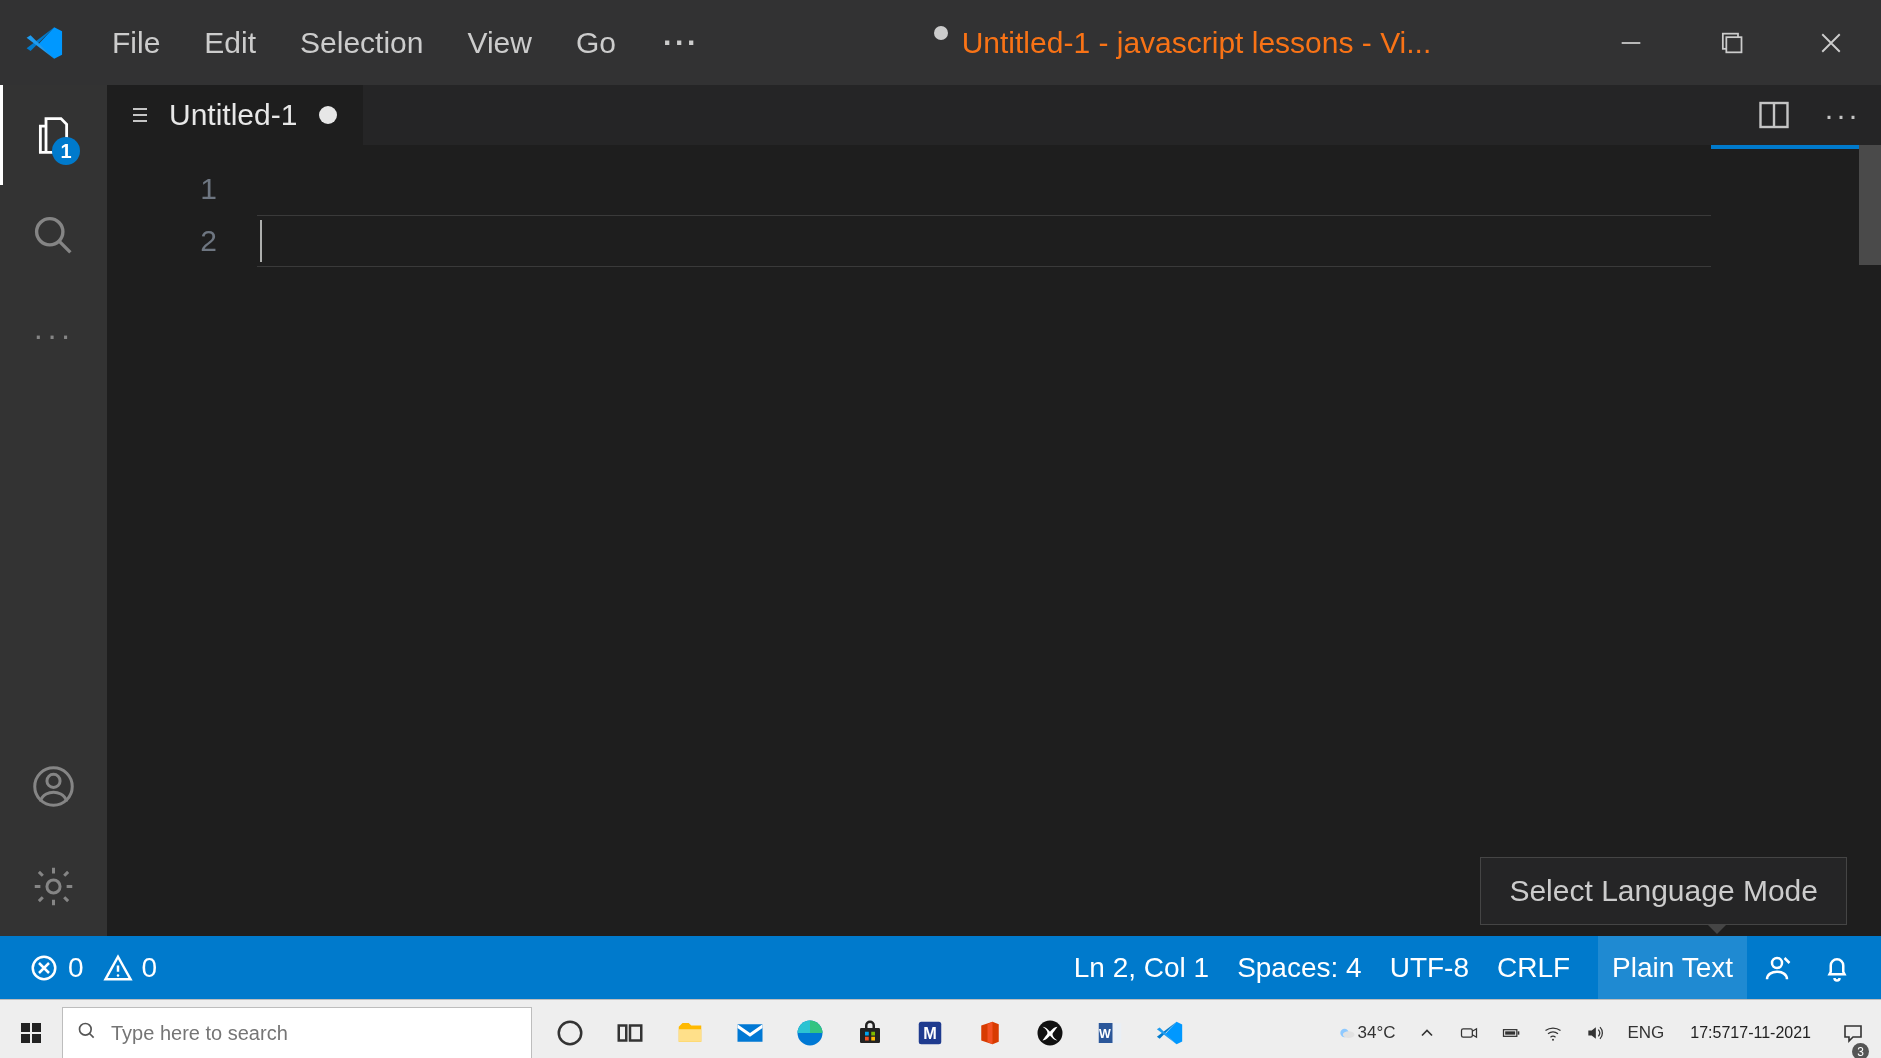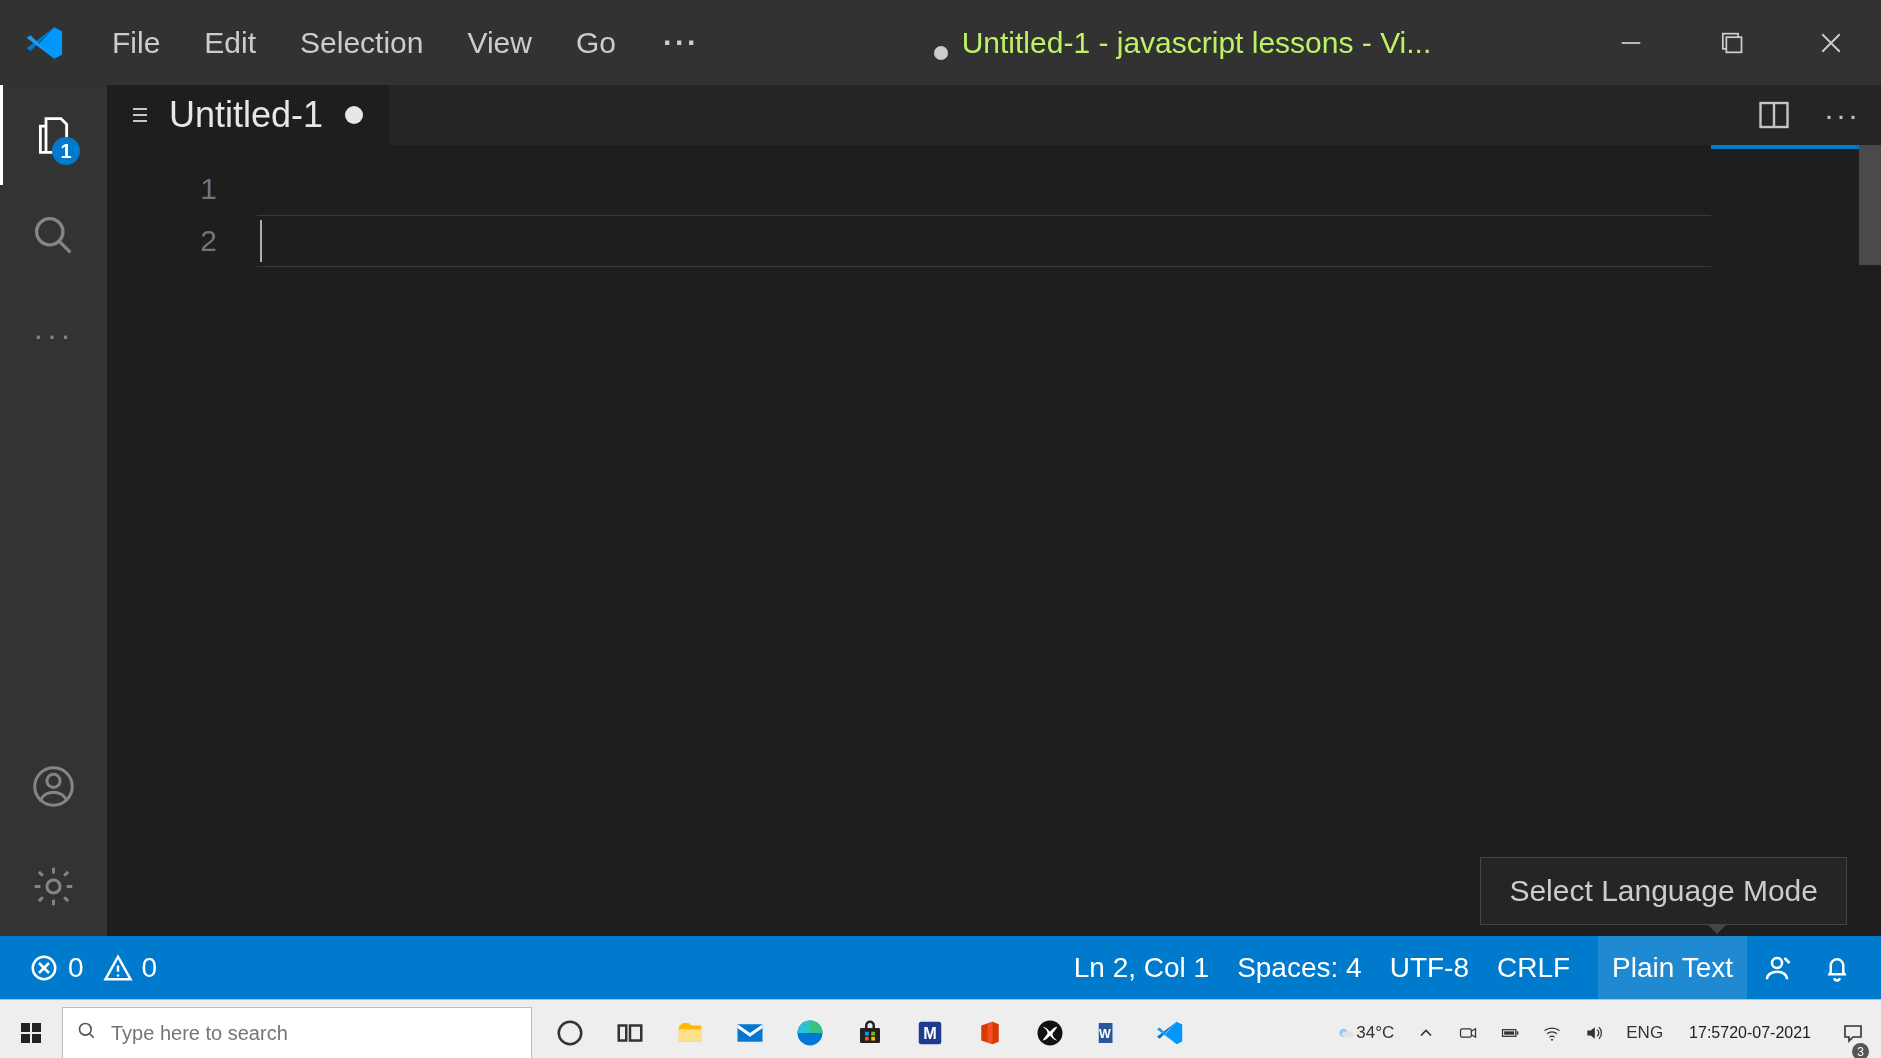--- a/index.html
+++ b/index.html
@@ -4,42 +4,42 @@
   <style>
     * { margin: 0; padding: 0; box-sizing: border-box; font-family: "Segoe UI", Arial, sans-serif; user-select: none; }
     html, body { width: 1881px; height: 1058px; overflow: hidden; background:#1e1e1e; }
 
     
     .title-bar { height: 85px; background:#323233; display:flex; align-items:center; color:#cccccc; font-size:30px; }
     .title-bar .logo { width:90px; display:flex; align-items:center; justify-content:center; }
     .title-bar .logo svg { width:42px; height:42px; }
     .menu-item { padding:4px 22px; height:100%; display:flex; align-items:center; color:#cccccc; cursor:default; }
     .menu-ellipsis { padding:0 25px; color:#cccccc; letter-spacing:2px; font-weight:bold; }
-    .title-text { flex:1; text-align:center; display:flex; align-items:flex-end; justify-content:center; padding-left:60px; color:#bef264; }
+    .title-text { flex:1; text-align:center; display:flex; align-items:flex-start; justify-content:center; padding-left:60px; color:#f97316; }
     .title-text .dot { width:14px; height:14px; border-radius:50%; background:#cccccc; margin-right:14px; }
     .title-controls { display:flex; }
     .title-ctrl { width:100px; height:85px; display:flex; align-items:center; justify-content:center; color:#cccccc; }
 
     
     .body-area { position:relative; height: calc(1058px - 85px - 63px - 59px); background:#1e1e1e; display:flex; }
 
     
     .activity-bar { width:107px; background:#333333; display:flex; flex-direction:column; align-items:center; height:100%; }
     .activity-item { width:107px; height:100px; display:flex; align-items:center; justify-content:center; position:relative; color:#858585; }
     .activity-item.active { color:#ffffff; }
     .activity-item.active::before { content:""; position:absolute; left:0; top:0; bottom:0; width:3px; background:#ffffff; }
     .activity-item svg { width:45px; height:45px; }
     .activity-spacer { flex:1; }
     .activity-badge { position:absolute; left:52px; top:52px; min-width:28px; height:28px; border-radius:14px; background:#007acc; color:#fff; font-size:20px; display:flex; align-items:center; justify-content:center; font-weight:600; }
     .activity-ellipsis { color:#858585; font-size:32px; letter-spacing:3px; height:100px; display:flex; align-items:center; justify-content:center; width:107px; }
 
     
     .editor-area { flex:1; display:flex; flex-direction:column; background:#1e1e1e; position:relative; }
     .tabs-row { height:60px; background:#252526; display:flex; align-items:stretch; }
-    .tab { display:flex; align-items:center; background:#1e1e1e; padding:0 26px 0 22px; color:#e7e7e7; font-size:36px; gap:16px; border-right:1px solid #252526; }
+    .tab { display:flex; align-items:center; background:#1e1e1e; padding:0 26px 0 22px; color:#e7e7e7; font-size:30px; gap:16px; border-right:1px solid #252526; }
     .tab.active { background:#1e1e1e; }
     .tab-icon { width:24px; height:24px; display:flex; align-items:center; justify-content:center; color:#c5c5c5; }
     .tab-dirty { width:18px; height:18px; border-radius:50%; background:#e7e7e7; margin-left:6px; }
     .tabs-spacer { flex:1; background:#252526; }
     .tabs-actions { display:flex; align-items:center; background:#252526; padding-right:14px; gap:18px; }
     .tab-action { width:50px; height:50px; display:flex; align-items:center; justify-content:center; color:#c5c5c5; }
 
     .editor-content { flex:1; position:relative; display:flex; background:#1e1e1e; }
     .gutter { width:150px; padding-top:18px; text-align:right; color:#6e7681; font-family:Consolas, monospace; font-size:30px; line-height:52px; padding-right:40px; }
     .code { flex:1; padding-top:18px; font-family:Consolas, monospace; font-size:30px; line-height:52px; color:#d4d4d4; position:relative; }
@@ -372,21 +372,21 @@
     </div>
     <div class="tray-item">
       <svg viewBox="0 0 24 24">
           <path fill="#333" d="M4 9h4l5-4v14l-5-4H4z"></path>
           <path fill="none" stroke="#333" stroke-width="1.5" d="M16 8a6 6 0 0 1 0 8M18 5a10 10 0 0 1 0 14"></path>
         </svg>
     </div>
     <div class="tray-item">ENG</div>
     <div class="tray-clock">
       <span>17:57</span>
-      <span>20-07-2021</span>
+      <span>17-11-2021</span>
     </div>
     <div class="tray-notif">
       <svg viewBox="0 0 24 24" width="24" height="24">
           <path fill="none" stroke="#333" stroke-width="1.6" d="M4 5h16v11H12l-4 4v-4H4z"></path>
         </svg>
       <span class="nb">3</span>
     </div>
   </div>
 </div>
 

